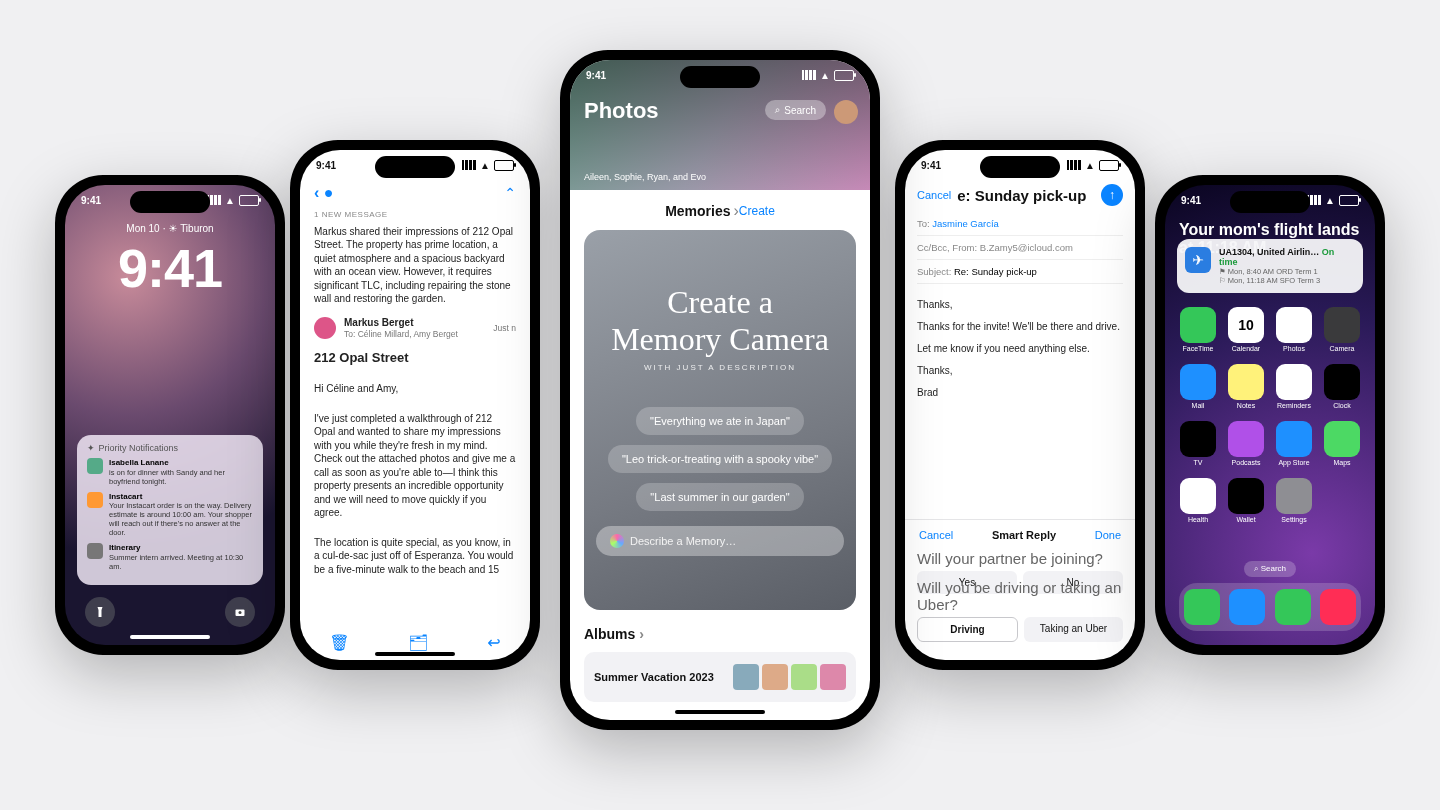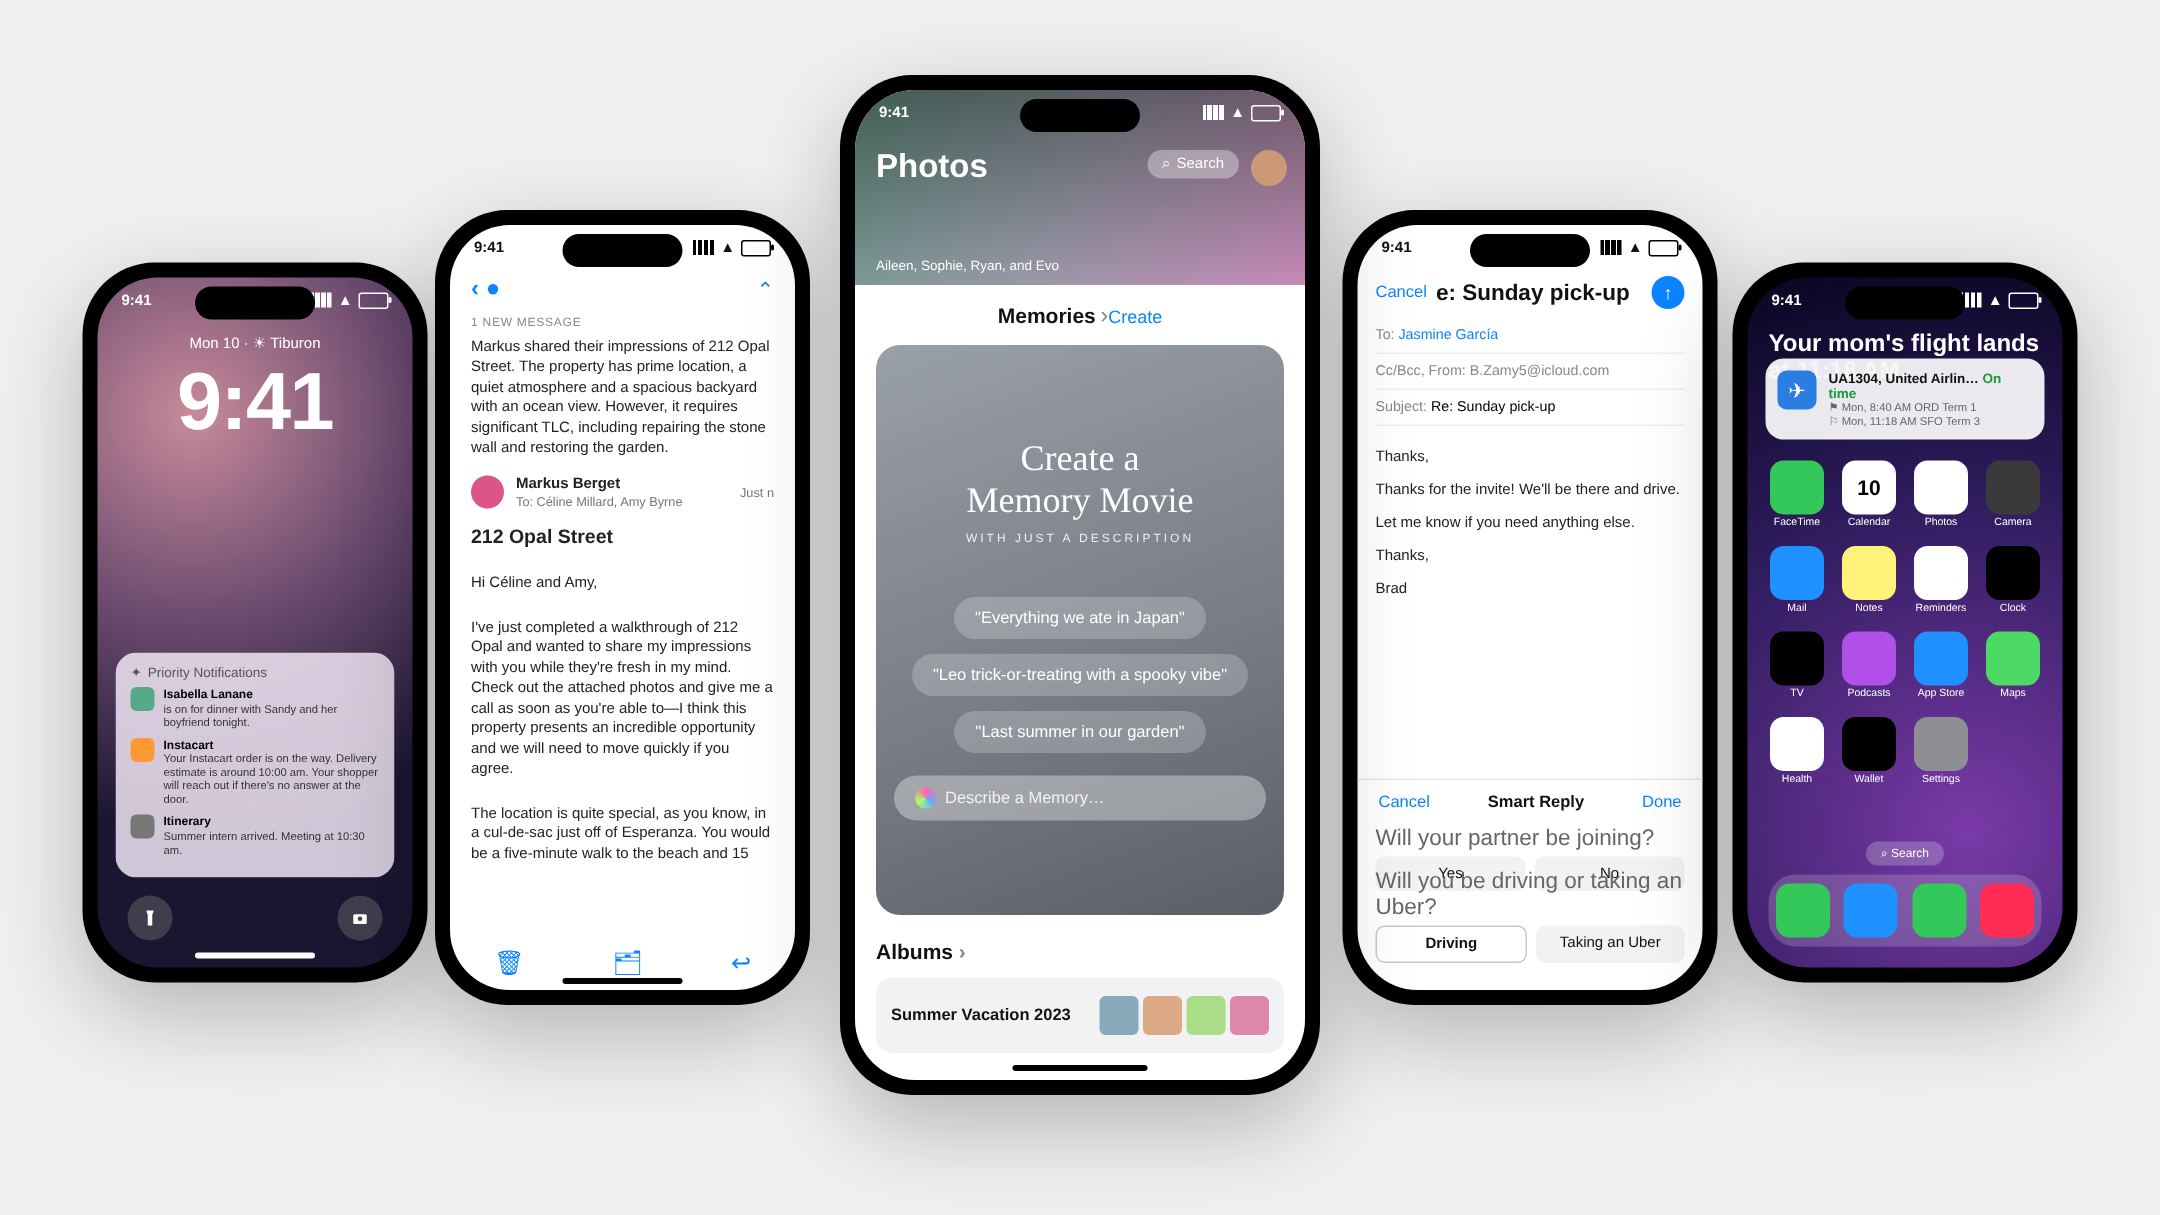--- a/index.html
+++ b/index.html
@@ -60,21 +60,21 @@
 .p3 .hero{position:absolute;top:0;left:0;right:0;height:130px;background:linear-gradient(180deg,rgba(0,0,0,.45),rgba(0,0,0,.1)),linear-gradient(120deg,#7a9 0%,#aab 50%,#d9c 100%);}
 .p3 .hero h1{position:absolute;top:38px;left:14px;color:#fff;font-size:22px;margin:0;font-weight:700;}
 .p3 .hero .search{position:absolute;top:40px;right:44px;background:rgba(255,255,255,.35);color:#fff;font-size:10px;padding:4px 10px;border-radius:12px;display:flex;align-items:center;gap:4px;}
 .p3 .hero .avatar{position:absolute;top:40px;right:12px;width:24px;height:24px;border-radius:50%;background:#c97;}
 .p3 .hero .people{position:absolute;bottom:8px;left:14px;color:#fff;font-size:9px;}
 .p3 .sec1{position:absolute;top:142px;left:14px;right:14px;display:flex;justify-content:center;align-items:center;}
 .p3 .sec1 .h{font-size:14px;font-weight:700;}
 .p3 .sec1 .chv{color:#888;margin-left:3px;}
 .p3 .sec1 .create{color:#0a84ff;font-size:12px;font-weight:500;}
 .p3 .card{position:absolute;top:170px;left:14px;right:14px;height:380px;border-radius:16px;background:linear-gradient(160deg,#9aa0a8 0%,#767a82 60%,#5a5e66 100%);color:#fff;display:flex;flex-direction:column;align-items:center;justify-content:center;padding:16px;box-sizing:border-box;}
-.p3 .card h2{font-family:Georgia,serif;font-weight:400;font-size:24px;text-align:center;margin:0 0 6px;line-height:1.15;}
+.p3 .card h2{font-family:Georgia,serif;font-weight:400;font-size:32px;text-align:center;margin:0 0 6px;line-height:1.15;}
 .p3 .card .sub{font-size:8px;letter-spacing:2px;text-transform:uppercase;opacity:.85;margin-bottom:30px;}
 .p3 .chip{background:rgba(255,255,255,.22);border-radius:18px;padding:8px 14px;font-size:11px;margin:5px 0;text-align:center;max-width:220px;}
 .p3 .input{background:rgba(255,255,255,.35);border-radius:18px;padding:8px 14px;font-size:11px;margin-top:10px;width:220px;color:#f3f3f3;display:flex;align-items:center;gap:6px;}
 .p3 .input .orb{width:14px;height:14px;border-radius:50%;background:conic-gradient(#f6a,#6af,#af6,#f6a);}
 .p3 .sec2{position:absolute;top:566px;left:14px;font-size:14px;font-weight:700;}
 .p3 .albumrow{position:absolute;top:592px;left:14px;right:14px;height:50px;background:#f2f2f5;border-radius:10px;display:flex;align-items:center;padding:0 10px;gap:8px;}
 .p3 .albumrow .t{font-size:11px;font-weight:600;line-height:1.1;}
 .p3 .albumrow .thumbs{margin-left:auto;display:flex;gap:3px;}
 .p3 .albumrow .th{width:26px;height:26px;border-radius:4px;}
 .p3 .homebar{position:absolute;bottom:6px;left:50%;transform:translateX(-50%);width:90px;height:4px;border-radius:2px;background:#000;}
@@ -187,21 +187,21 @@
       <span class="chev">‹ ●</span>
       <span style="font-size:14px">⌃</span>
     </div>
     <div class="body">
       <div class="lbl">1 NEW MESSAGE</div>
       <div class="summary">Markus shared their impressions of 212 Opal Street. The property has prime location, a quiet atmosphere and a spacious backyard with an ocean view. However, it requires significant TLC, including repairing the stone wall and restoring the garden.</div>
       <div class="sender">
         <div class="av"></div>
         <div>
               <div class="nm">Markus Berget</div>
-              <div class="to">To: Céline Millard, Amy Byrne</div>
+              <div class="to">To: Céline Millard, Amy Berget</div>
             </div>
         <div class="tm">Just n</div>
       </div>
       <h3>212 Opal Street</h3>
       <p>Hi Céline and Amy,</p>
       <p>I've just completed a walkthrough of 212 Opal and wanted to share my impressions with you while they're fresh in my mind. Check out the attached photos and give me a call as soon as you're able to—I think this property presents an incredible opportunity and we will need to move quickly if you agree.</p>
       <p>The location is quite special, as you know, in a cul-de-sac just off of Esperanza. You would be a five-minute walk to the beach and 15</p>
     </div>
     <div class="tabbar">
       <span>🗑</span>
@@ -230,21 +230,21 @@
             <span>Search</span>
           </div>
       <div class="avatar"></div>
       <div class="people">Aileen, Sophie, Ryan, and Evo</div>
     </div>
     <div class="sec1">
       <span><span class="h">Memories</span><span class="chv">›</span></span>
       <span class="create">Create</span>
     </div>
     <div class="card">
-      <h2><span>Create a</span><br><span>Memory Movie</span></h2>
+      <h2><span>Create a</span><br><span>Memory Camera</span></h2>
       <div class="sub">WITH JUST A DESCRIPTION</div>
       <div class="chip">"Everything we ate in Japan"</div>
       <div class="chip">"Leo trick-or-treating with a spooky vibe"</div>
       <div class="chip">"Last summer in our garden"</div>
       <div class="input">
             <span class="orb"></span>
             <span>Describe a Memory…</span>
           </div>
     </div>
     <div class="sec2"><span>Albums</span> <span style="color:#888">›</span></div>

